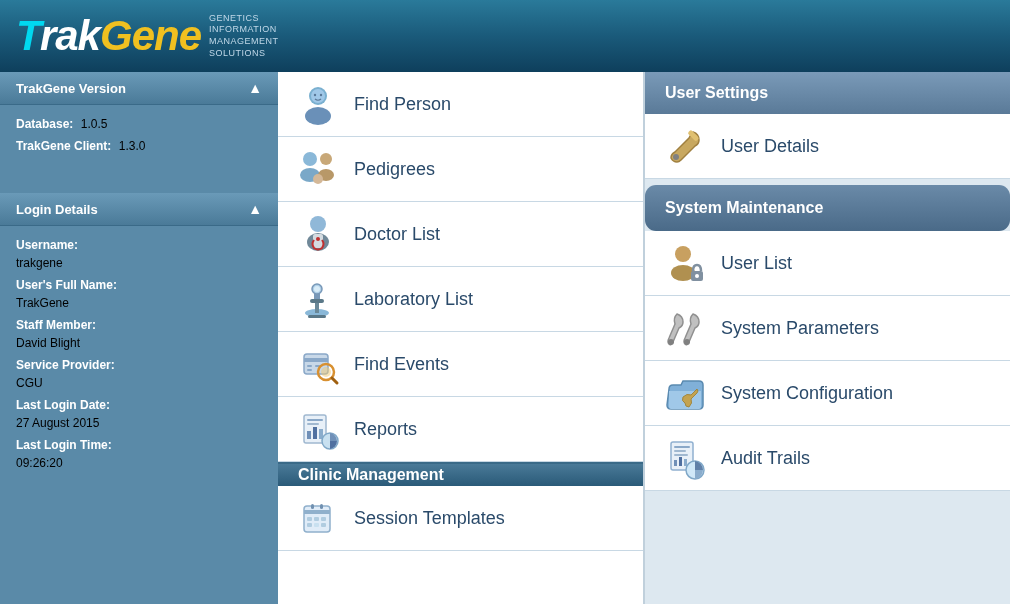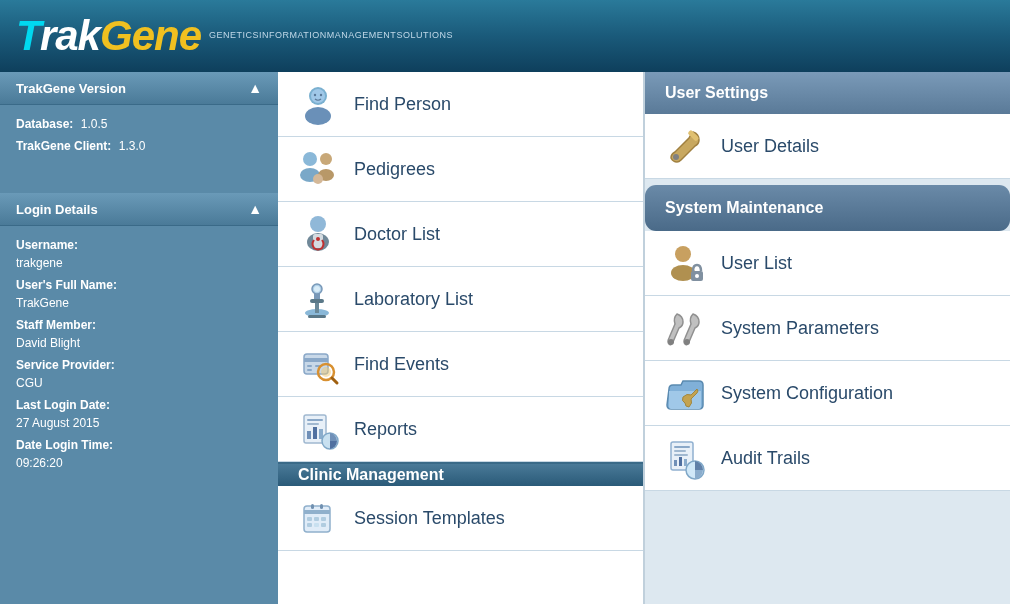--- a/index.html
+++ b/index.html
@@ -36,21 +36,21 @@
     .logo-trak span.t { color: #00c8e0; }
     .logo-gene {
       font-size: 42px;
       font-weight: bold;
       color: #f0c020;
       font-style: italic;
       letter-spacing: -1px;
     }
     .logo-subtitle {
       display: flex;
-      flex-direction: row;
+      flex-direction: column;
       margin-left: 8px;
       font-size: 9px;
       color: #c0d8e8;
       line-height: 1.3;
       font-weight: normal;
       text-transform: uppercase;
       letter-spacing: 0.5px;
     }
 
     
@@ -103,21 +103,21 @@
       color: #e0eef8;
       line-height: 1.5;
     }
 
     .info-row .label {
       font-weight: bold;
       color: white;
     }
 
     .info-row .value {
-      color: #ffffff;
+      color: #000000;
     }
 
     
     .menu-item {
       display: flex;
       align-items: center;
       padding: 8px 16px;
       border-bottom: 1px solid #c8d8e4;
       cursor: pointer;
       background: white;
@@ -219,21 +219,21 @@
         </div>
         <div class="info-row">
           <div><span class="label">Service Provider:</span></div>
           <div><span class="value">CGU</span></div>
         </div>
         <div class="info-row">
           <div><span class="label">Last Login Date:</span></div>
           <div><span class="value">27 August 2015</span></div>
         </div>
         <div class="info-row">
-          <div><span class="label">Date Login Time:</span></div>
+          <div><span class="label">Last Login Time:</span></div>
           <div><span class="value">09:26:20</span></div>
         </div>
       </div>
     </div>
   </div>
 
   <div style="flex:1; display:flex; flex-direction:column; overflow:hidden;">
     <div style="display:flex; flex:1; overflow:hidden;">
 
       <div style="flex:1; background:white; border-right:2px solid #c0d0dc; display:flex; flex-direction:column; overflow:hidden;">

